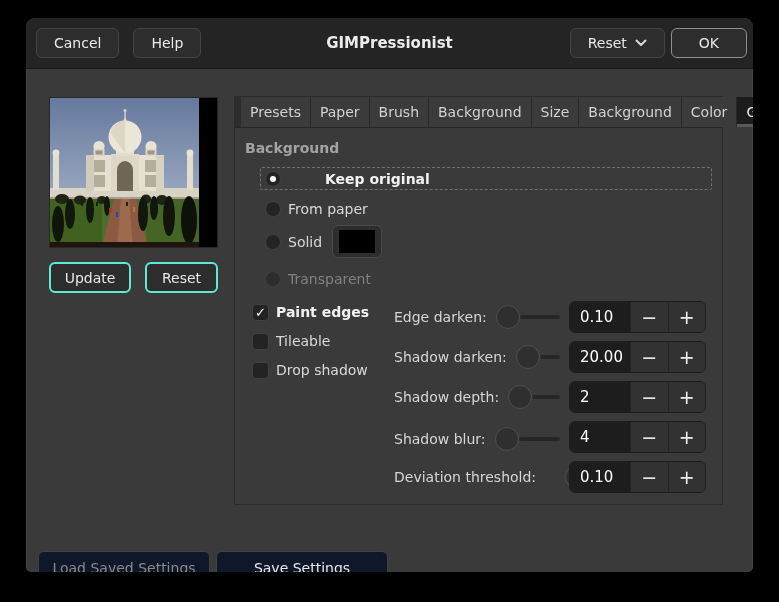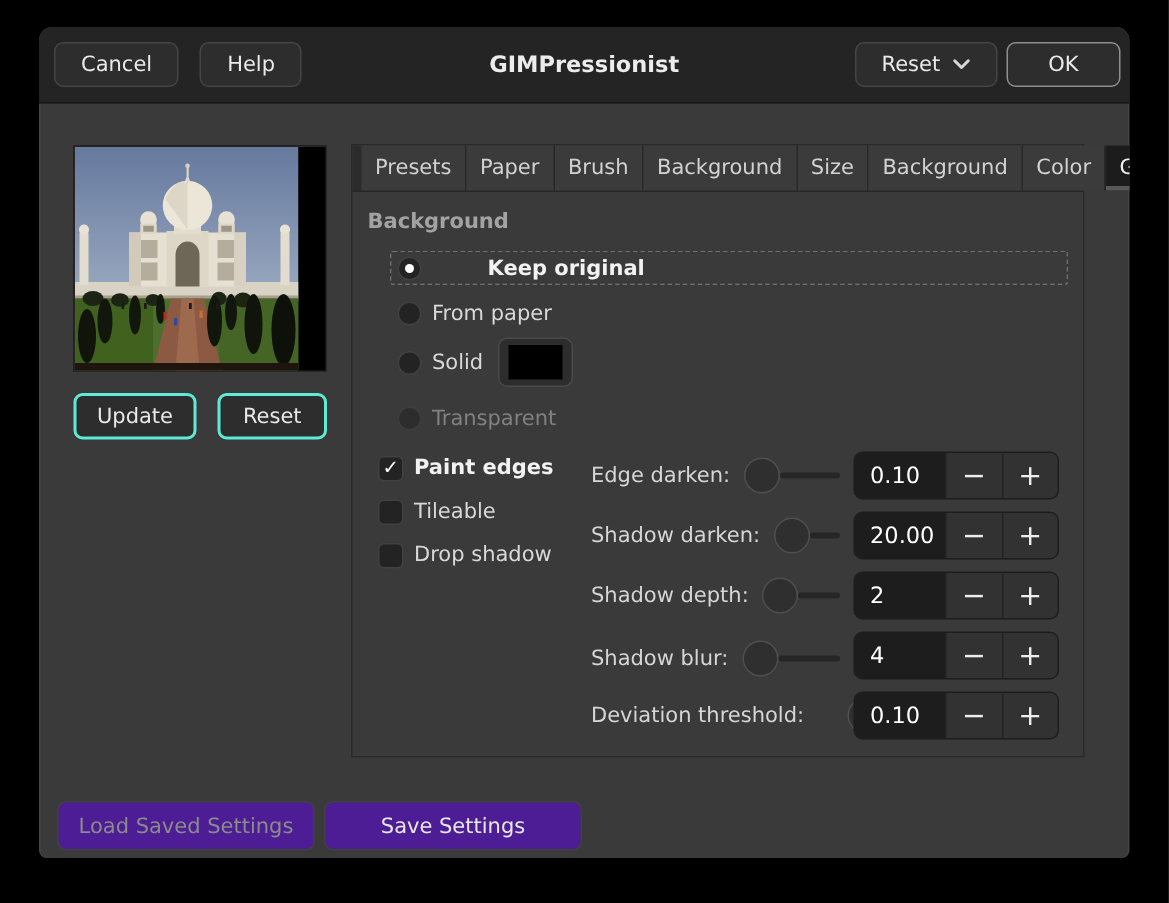--- a/index.html
+++ b/index.html
@@ -104,21 +104,21 @@
   .spin .val{
     width:60px;background:#1d1d1d;color:#fff;font-size:15px;display:flex;
     align-items:center;padding-left:10px;box-sizing:border-box;flex:none;
   }
   .spin .sbtn{
     flex:1;display:flex;align-items:center;justify-content:center;color:#ededed;
     font-size:19px;border-left:1px solid #232323;background:#323232;cursor:default;
   }
   
   .fbtn{
-    position:absolute;top:516px;height:33px;background:#4c1d95;border:1px solid #414141;
+    position:absolute;top:533px;height:33px;background:#0f172a;border:1px solid #414141;
     border-radius:6px;font-size:14px;font-family:inherit;color:#e8e8e8;cursor:default;
   }
   .fbtn.load{left:12px;width:172px;color:#8b8b8b;}
   .fbtn.save{left:190px;width:172px;}
 </style>
 </head>
 <body>
 
 <div class="window">
 

